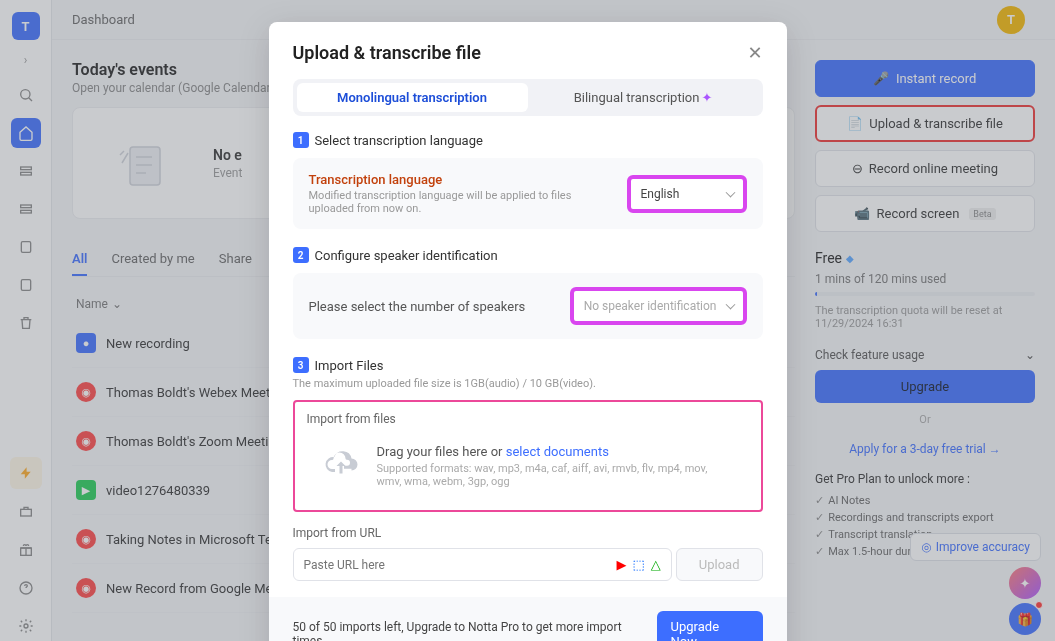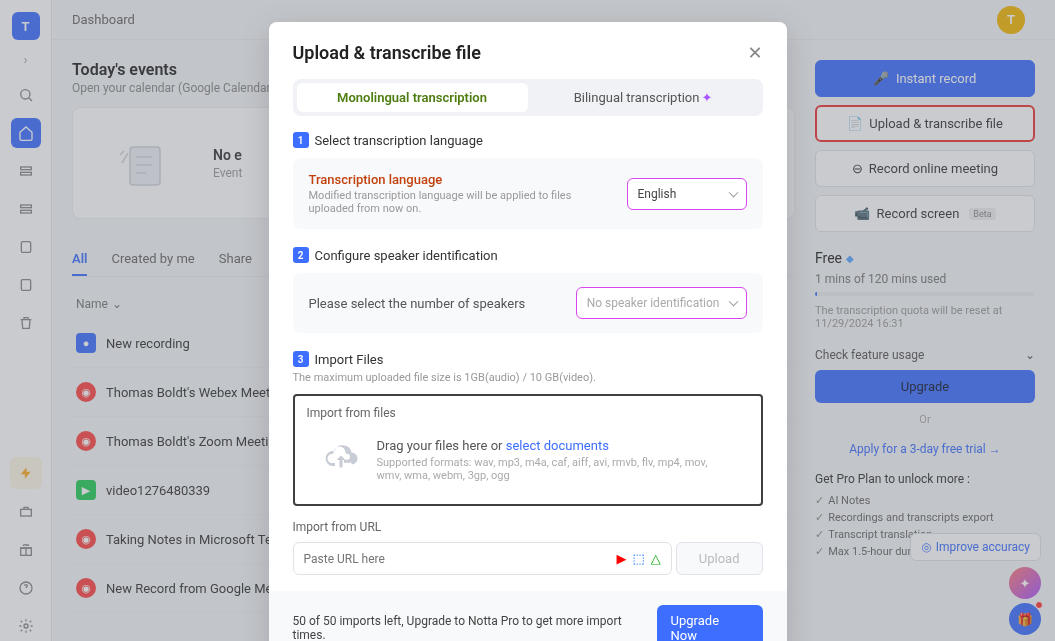--- a/index.html
+++ b/index.html
@@ -67,34 +67,34 @@
 .red-dot{position:absolute;top:-2px;right:-2px;width:8px;height:8px;border-radius:50%;background:#f33;border:1px solid #fff}
 
 
 .overlay{position:absolute;inset:0;background:rgba(100,105,115,.35);display:flex;align-items:flex-start;justify-content:center;padding-top:22px;z-index:5}
 .modal{width:518px;background:#fff;border-radius:8px;box-shadow:0 8px 32px rgba(0,0,0,.15);overflow:hidden}
 .modal-header{display:flex;align-items:center;justify-content:space-between;padding:20px 24px 16px}
 .modal-title{font-size:18px;font-weight:600;color:#222}
 .close-btn{cursor:pointer;color:#888;font-size:18px;line-height:1}
 .seg-tabs{margin:0 24px 16px;background:#f1f2f6;border-radius:8px;padding:4px;display:flex}
 .seg-tab{flex:1;text-align:center;padding:7px;font-size:13px;border-radius:6px;cursor:pointer;color:#555}
-.seg-tab.active{background:#fff;font-weight:600;color:#4d7c0f}
+.seg-tab.active{background:#fff;font-weight:600;color:#1d4ed8}
 .seg-tab .spark{color:#a5f;margin-left:2px}
 .modal-body{padding:0 24px}
 .step-label{display:flex;align-items:center;gap:6px;font-size:13px;color:#333;margin-bottom:10px}
 .step-num{width:16px;height:16px;background:#3d6eff;color:#fff;font-size:10px;border-radius:3px;display:inline-flex;align-items:center;justify-content:center;font-weight:600}
 .config-box{background:#f8f9fb;border-radius:8px;padding:14px 16px;margin-bottom:18px}
 .cfg-row{display:flex;align-items:center;justify-content:space-between;gap:12px}
 .cfg-text .cfg-title{font-size:13px;color:#c2410c;font-weight:500;margin-bottom:2px}
 .cfg-text .cfg-sub{font-size:11px;color:#999}
-.select{border:1px solid #d946ef;background:#fff;border-radius:6px;padding:8px 26px 8px 10px;font-size:12px;color:#444;cursor:pointer;position:relative;min-width:120px}
+.select{border:4px solid #d946ef;background:#fff;border-radius:6px;padding:8px 26px 8px 10px;font-size:12px;color:#444;cursor:pointer;position:relative;min-width:120px}
 .select::after{content:"";position:absolute;right:9px;top:50%;width:6px;height:6px;border-right:1px solid #999;border-bottom:1px solid #999;transform:translateY(-70%) rotate(45deg)}
 .select.placeholder{color:#aaa;min-width:160px}
 .step-note{font-size:11px;color:#999;margin:-6px 0 10px}
-.import-highlight{border:2px solid #404040;border-radius:4px;padding:10px 12px 16px;margin-bottom:14px}
+.import-highlight{border:2px solid #ec4899;border-radius:4px;padding:10px 12px 16px;margin-bottom:14px}
 .import-subtitle{font-size:12px;color:#666;margin-bottom:12px}
 .drop-zone{display:flex;align-items:center;gap:18px;padding:6px 16px}
 .cloud-icon{width:36px;height:36px;color:#c8ccd4}
 .drop-text{font-size:13px;color:#555}
 .drop-text a{color:#3d6eff;cursor:pointer}
 .drop-formats{font-size:11px;color:#aaa;margin-top:3px}
 .url-label{font-size:12px;color:#666;margin-bottom:8px}
 .url-row{display:flex;gap:4px;margin-bottom:16px}
 .url-input{flex:1;border:1px solid #e0e2e8;border-radius:6px;padding:8px 10px;font-size:12px;display:flex;align-items:center;justify-content:space-between;gap:6px}
 .url-input input{border:none;outline:none;flex:1;font-size:12px;background:transparent}

